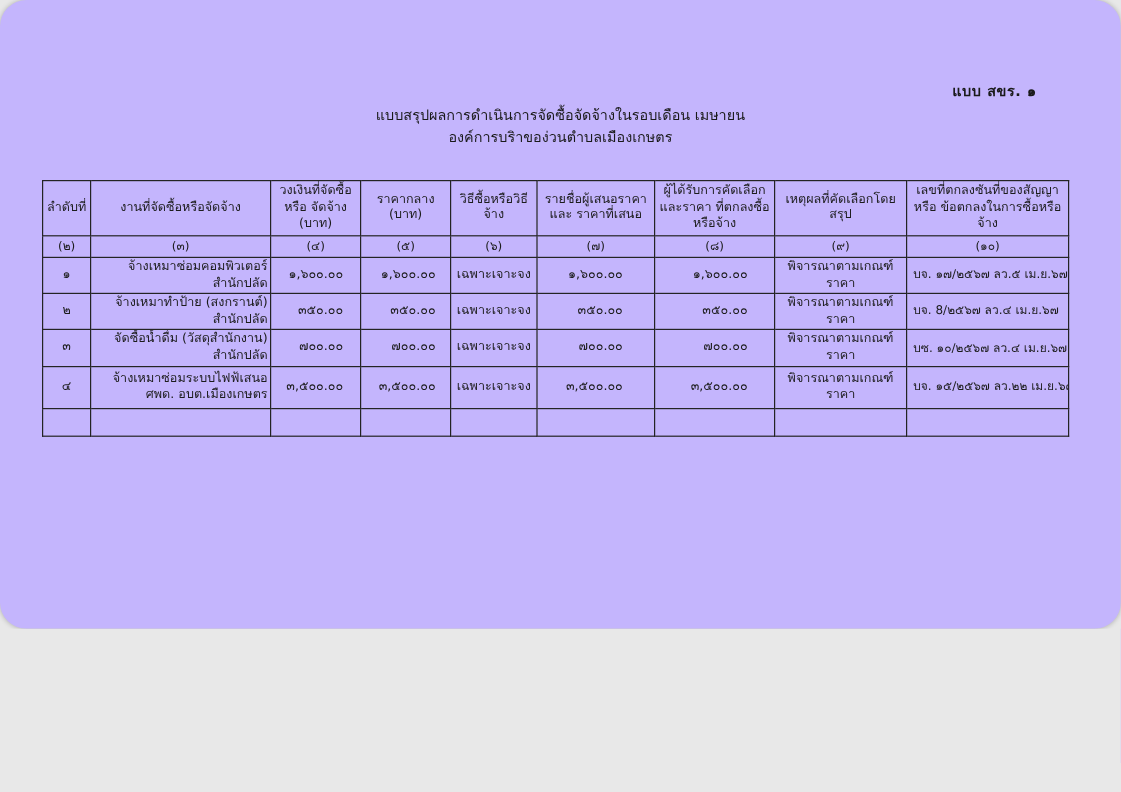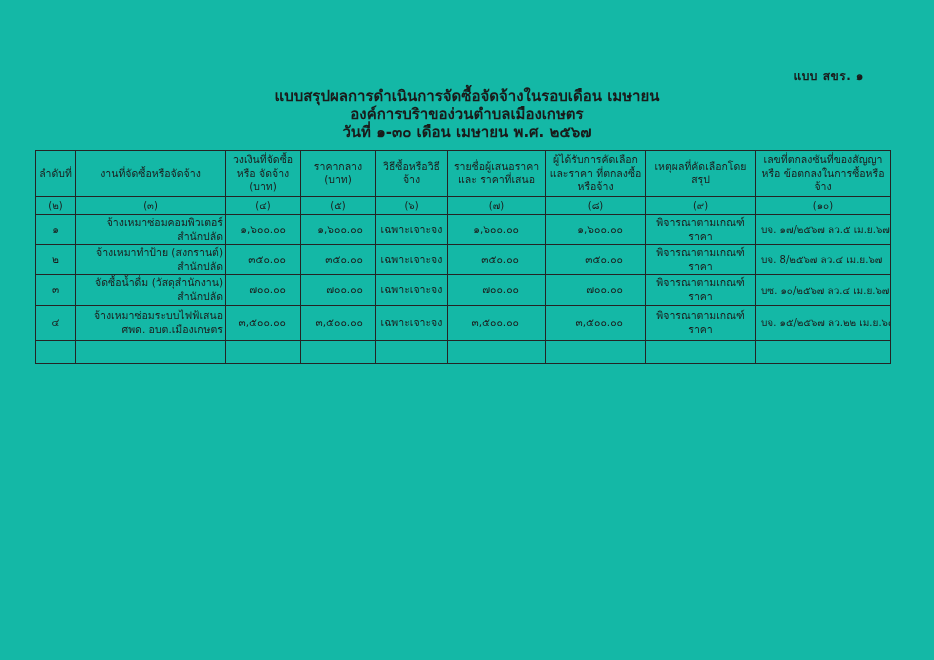--- a/index.html
+++ b/index.html
@@ -1,45 +1,46 @@
 <!DOCTYPE html>
 <html><head>
 <meta charset="utf-8">
 <style>
   * { margin: 0; padding: 0; box-sizing: border-box; }
   html, body { background: #e8e8e8; }
   body { font-family: "DejaVu Sans", sans-serif; }
   .page {
     position: relative;
     width: 934px;
-    height: 660px;
-    background: #14b8a6;
+    height: 524px;
+    background: #c4b5fd;
     color: #1a1a1a;
     overflow: hidden;
     box-shadow: 0 0 4px rgba(0,0,0,.25);
+    border-radius: 22px;
   }
   .form-code {
     position: absolute;
     top: 66px;
     right: 70px;
     font-size: 12px;
     font-weight: 700;
     letter-spacing: .5px;
     white-space: nowrap;
   }
   .titles {
     position: absolute;
     top: 87px;
     left: 0;
     width: 100%;
     text-align: center;
   }
   .title-line {
-    font-size: 15px;
-    font-weight: 700;
+    font-size: 12px;
+    font-weight: 400;
     line-height: 18px;
   }
   table.grid {
     position: absolute;
     left: 35px;
     top: 150px;
     width: 855px;
     table-layout: fixed;
     border-collapse: collapse;
     font-size: 10.5px;
@@ -76,21 +77,20 @@
 </head>
 <body>
 
 <div class="page">
 
   <div class="form-code">แบบ สขร. ๑</div>
 
   <div class="titles">
     <div class="title-line">แบบสรุปผลการดำเนินการจัดซื้อจัดจ้างในรอบเดือน เมษายน</div>
     <div class="title-line">องค์การบริาของ่วนตำบลเมืองเกษตร</div>
-    <div class="title-line">วันที่ ๑-๓๐ เดือน เมษายน พ.ศ. ๒๕๖๗</div>
   </div>
 
   <table class="grid">
     <colgroup>
       <col style="width:40px">
       <col style="width:150px">
       <col style="width:75px">
       <col style="width:75px">
       <col style="width:72px">
       <col style="width:98px">

